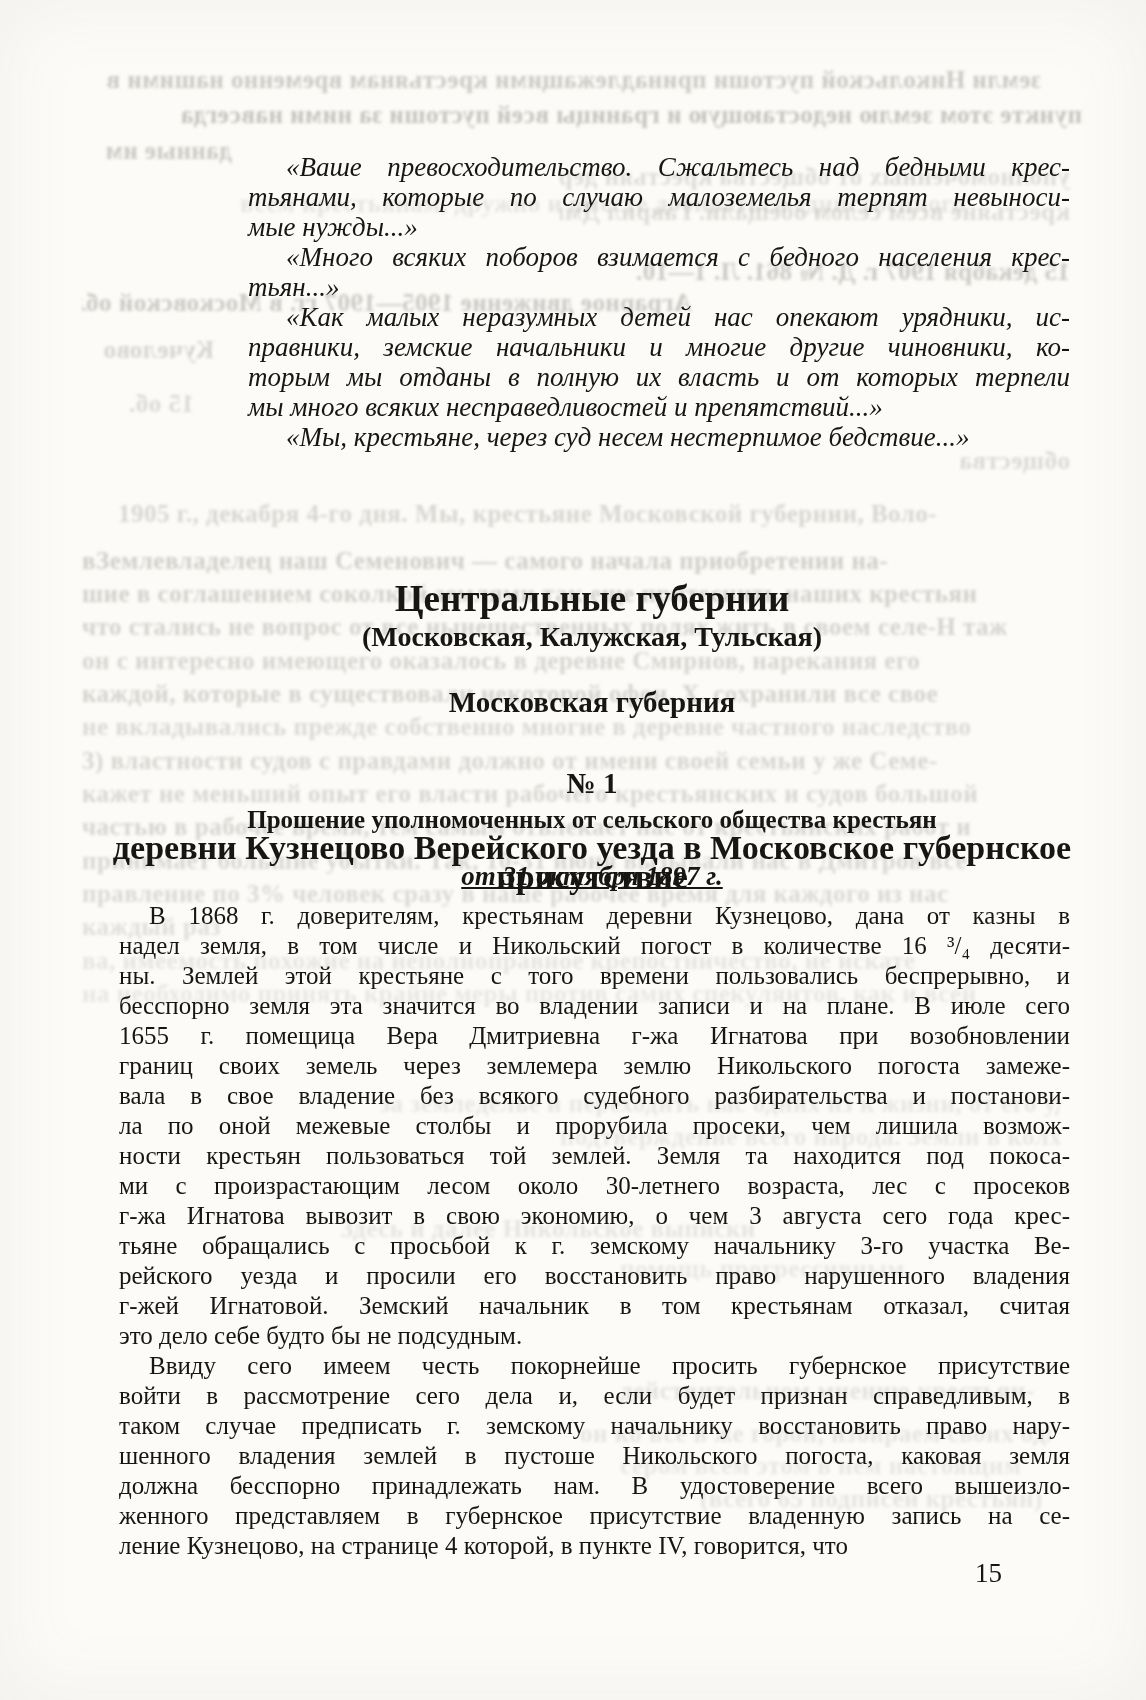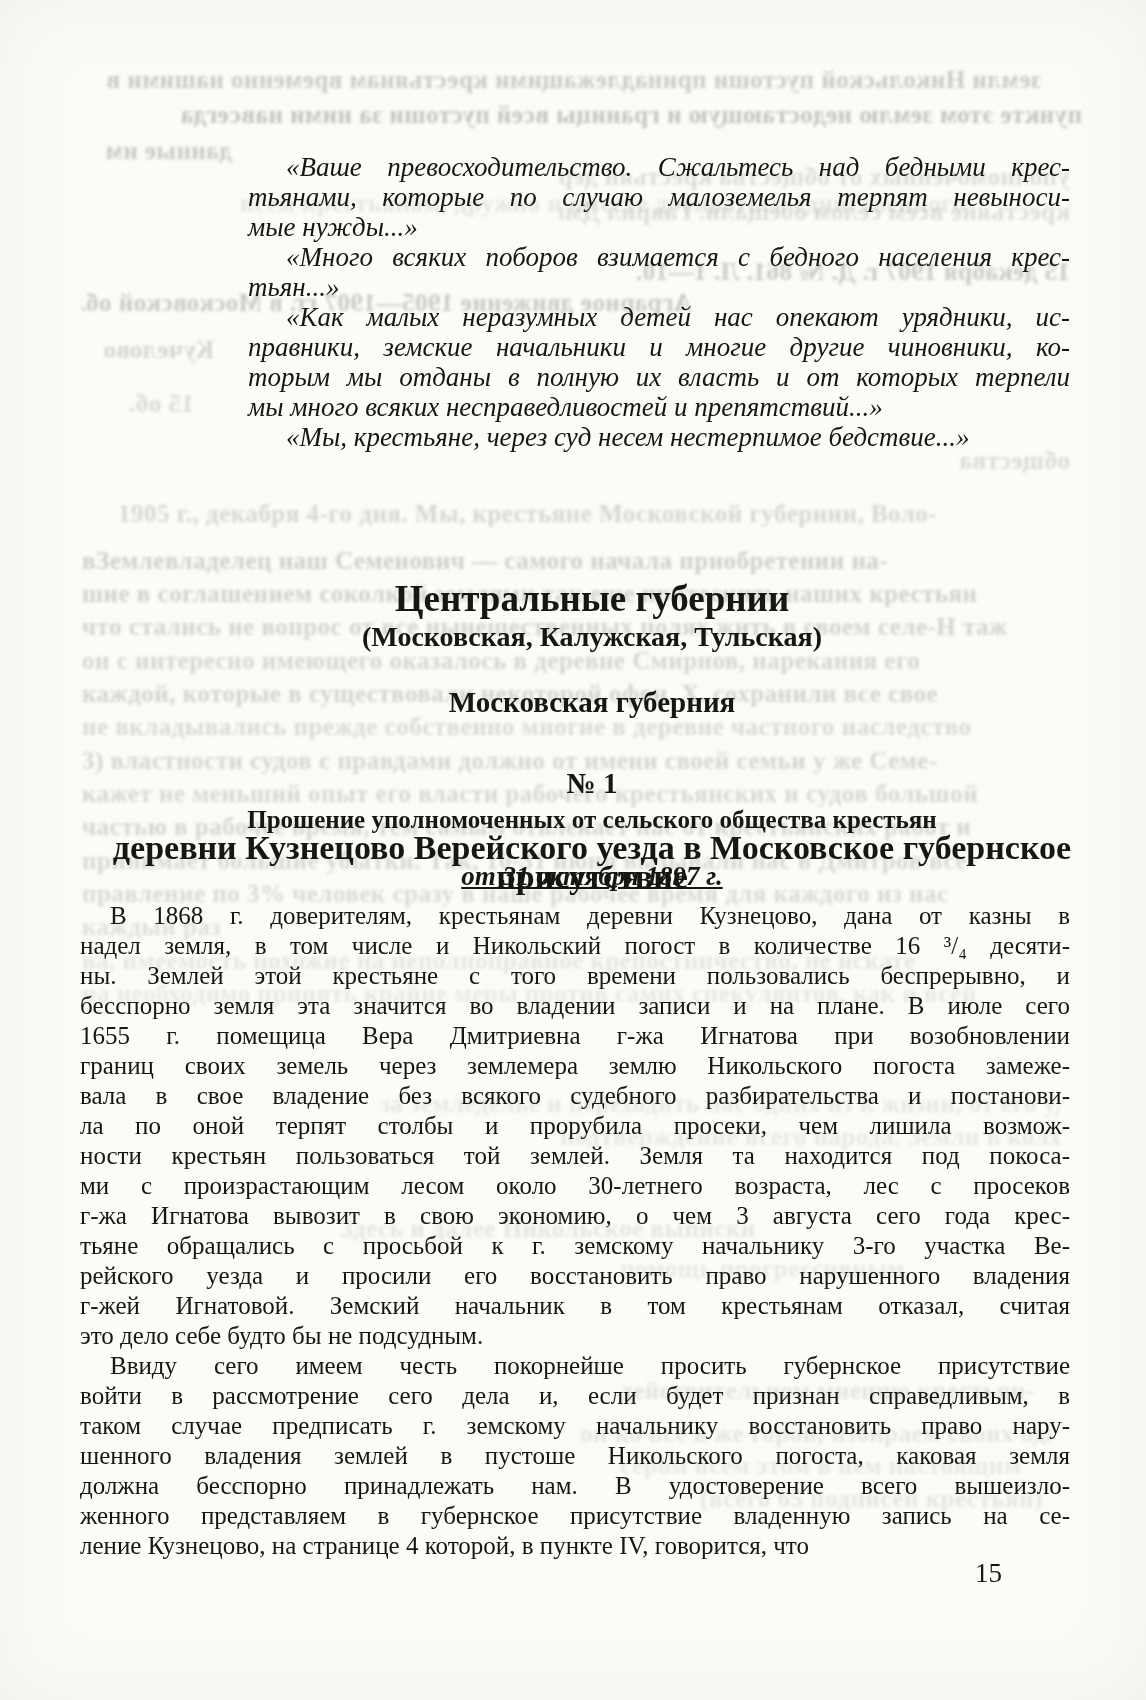--- a/index.html
+++ b/index.html
@@ -41,21 +41,21 @@
   .h-sub{top:618px;font-size:28px;line-height:38px;}
   .h-prov{top:686px;font-size:29px;line-height:32px;}
   .h-num{top:767px;font-size:29px;line-height:32px;}
   .h-doc1{top:805px;font-size:25px;line-height:29px;}
   .h-doc2{top:833px;font-size:34px;line-height:29px;}
   .h-date{top:861px;font-size:27px;line-height:30px;font-style:italic;text-decoration:underline;}
   .bodytext{
     position:absolute;left:80px;top:901px;width:990px;
     font-size:25px;line-height:30px;z-index:1;
   }
-  .bl{text-align:left;}
+  .bl{text-align:left;margin-left:39px;}
   .bl.first{text-indent:30px;}
   .bl.j{text-align:justify;text-align-last:justify;}
   .page-num{
     position:absolute;left:975px;top:1558px;
     font-size:27px;z-index:1;
   }
 </style>
 </head>
 <body>
 
@@ -121,21 +121,21 @@
   <div class="h-date">от 31 октября 1897 г.</div>
 
   <div class="bodytext">
       <div class="bl first j">В 1868 г. доверителям, крестьянам деревни Кузнецово, дана от казны в</div>
       <div class="bl j">надел земля, в том числе и Никольский погост в количестве 16 ³/₄ десяти-</div>
       <div class="bl j">ны. Землей этой крестьяне с того времени пользовались беспрерывно, и</div>
       <div class="bl j">бесспорно земля эта значится во владении записи и на плане. В июле сего</div>
       <div class="bl j">1655 г. помещица Вера Дмитриевна г-жа Игнатова при возобновлении</div>
       <div class="bl j">границ своих земель через землемера землю Никольского погоста замеже-</div>
       <div class="bl j">вала в свое владение без всякого судебного разбирательства и постанови-</div>
-      <div class="bl j">ла по оной терпят столбы и прорубила просеки, чем лишила возмож-</div>
+      <div class="bl j">ла по оной межевые столбы и прорубила просеки, чем лишила возмож-</div>
       <div class="bl j">ности крестьян пользоваться той землей. Земля та находится под покоса-</div>
       <div class="bl j">ми с произрастающим лесом около 30-летнего возраста, лес с просеков</div>
       <div class="bl j">г-жа Игнатова вывозит в свою экономию, о чем 3 августа сего года крес-</div>
       <div class="bl j">тьяне обращались с просьбой к г. земскому начальнику 3-го участка Ве-</div>
       <div class="bl j">рейского уезда и просили его восстановить право нарушенного владения</div>
       <div class="bl j">г-жей Игнатовой. Земский начальник в том крестьянам отказал, считая</div>
       <div class="bl">это дело себе будто бы не подсудным.</div>
       <div class="bl first j">Ввиду сего имеем честь покорнейше просить губернское присутствие</div>
       <div class="bl j">войти в рассмотрение сего дела и, если будет признан справедливым, в</div>
       <div class="bl j">таком случае предписать г. земскому начальнику восстановить право нару-</div>

